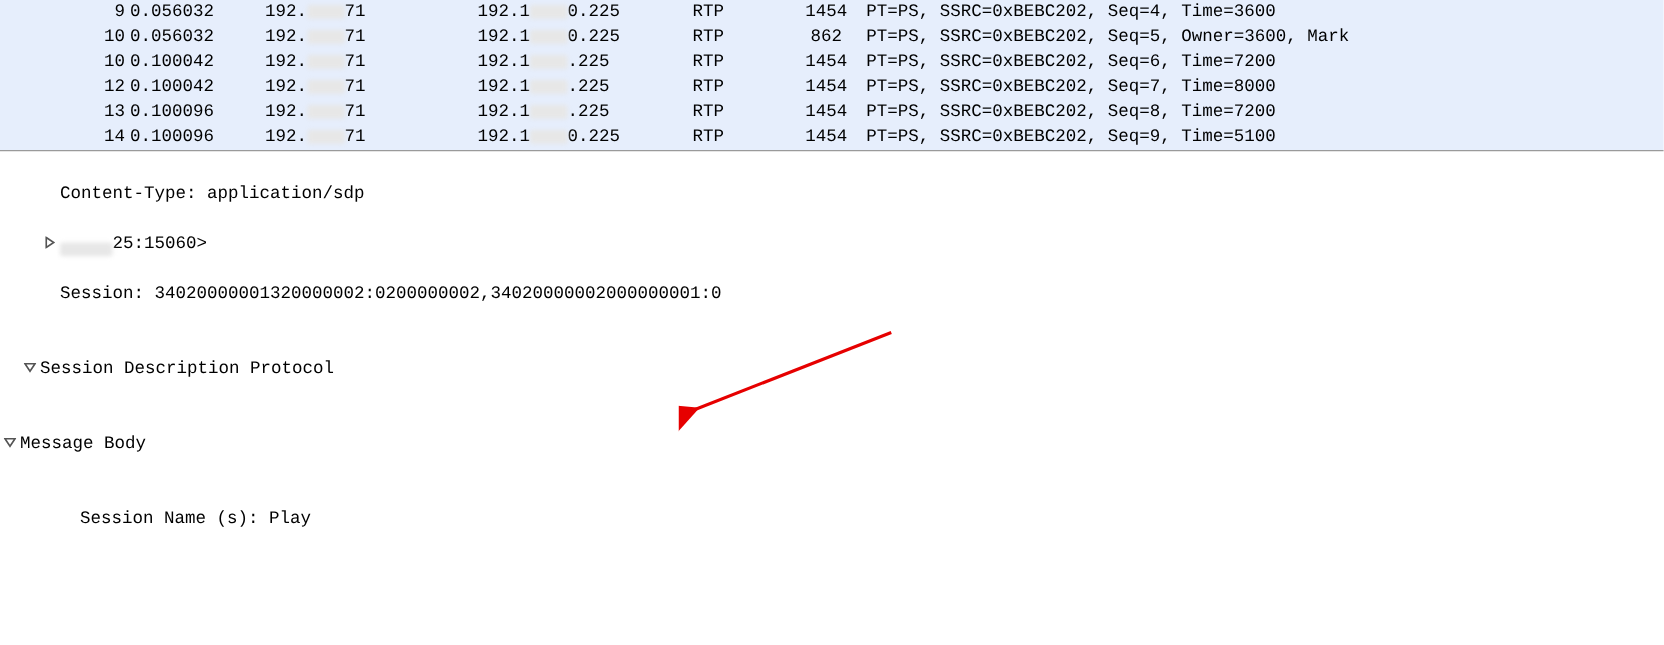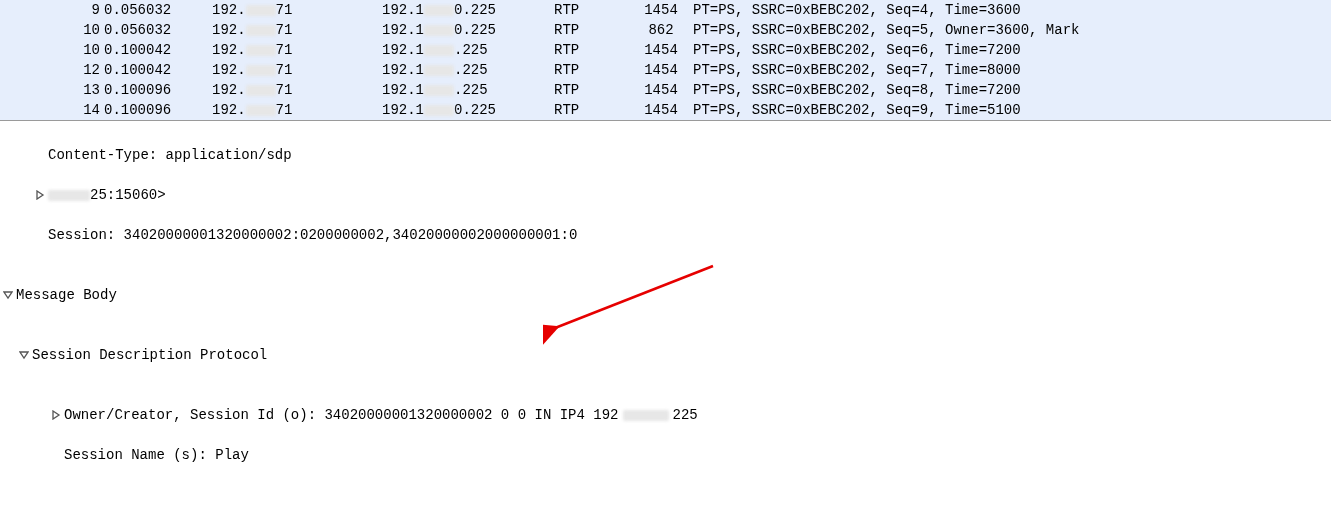--- a/index.html
+++ b/index.html
@@ -10,21 +10,21 @@
 .packet-list td.num{text-align:right;padding-right:4px;width:80px;padding-left:20px}
 .packet-list td.time{width:108px}
 .packet-list td.src{width:170px}
 .packet-list td.dst{width:172px}
 .packet-list td.proto{width:83px}
 .packet-list td.len{text-align:center;width:48px;padding-right:6px}
 .packet-list td.info{padding-left:2px}
 .mask{display:inline-block;width:30px;height:11px;background:#e7e7e7;filter:blur(1.5px);vertical-align:middle;border-radius:2px}
 
 .details{border-top:1px solid #9a9a9a;padding:4px 0 10px 0;font-family:Consolas,"Courier New",monospace;font-size:14px;line-height:20px;white-space:pre;position:relative}
-.row{display:flex;align-items:center;height:20px}
+.row{display:flex;align-items:flex-end;height:20px}
 .ind{display:inline-block;width:16px}
 .tw{display:inline-block;width:16px;text-align:center;color:#555;cursor:pointer}
 .tw svg{vertical-align:middle}
 .sp{display:inline-block;width:16px}
 
 .arrow{position:absolute;pointer-events:none}
 </style>
 </head>
 <body>
 
@@ -87,31 +87,28 @@
     </tbody>
 </table>
 
 <div class="details">
 <div class="row"><span class="ind"></span><span class="ind"></span><span class="sp"></span><span>Content-Type: application/sdp</span></div>
 <div class="row"><span class="ind"></span><span class="ind"></span><span class="tw"><svg width="10" height="10">
           <path d="M2 1 L8 5 L2 9 Z" fill="none" stroke="#555" stroke-width="1.3"></path>
         </svg></span><span class="mask" style="width:42px"></span><span>25:15060&gt;</span></div>
 <div class="row"><span class="ind"></span><span class="ind"></span><span class="sp"></span><span>Session: 34020000001320000002:0200000002,34020000002000000001:0</span></div>
 
+<div class="row"><span class="ind"></span><span class="tw"><svg width="10" height="10">
+          <path d="M1 2 L9 2 L5 8 Z" fill="none" stroke="#555" stroke-width="1.3"></path>
+        </svg></span><span>Session Description Protocol</span></div>
+
 <div class="row"><span class="tw"><svg width="10" height="10">
           <path d="M1 2 L9 2 L5 8 Z" fill="none" stroke="#555" stroke-width="1.3"></path>
         </svg></span><span>Message Body</span></div>
 
-<div class="row"><span class="ind"></span><span class="tw"><svg width="10" height="10">
-          <path d="M1 2 L9 2 L5 8 Z" fill="none" stroke="#555" stroke-width="1.3"></path>
-        </svg></span><span>Session Description Protocol</span></div>
-
-<div class="row"><span class="ind"></span><span class="ind"></span><span class="ind"></span><span class="tw"><svg width="10" height="10">
-          <path d="M2 1 L8 5 L2 9 Z" fill="none" stroke="#555" stroke-width="1.3"></path>
-        </svg></span><span>Owner/Creator, Session Id (o): 34020000001320000002 0 0 IN IP4 192</span><span style="display:inline-block;width:4px"></span><span class="mask" style="width:46px"></span><span style="display:inline-block;width:4px"></span><span>225</span></div>
 <div class="row"><span class="ind"></span><span class="ind"></span><span class="ind"></span><span class="sp"></span><span>Session Name (s): Play</span></div>
 
 
 
 
 
 
 
 
 

